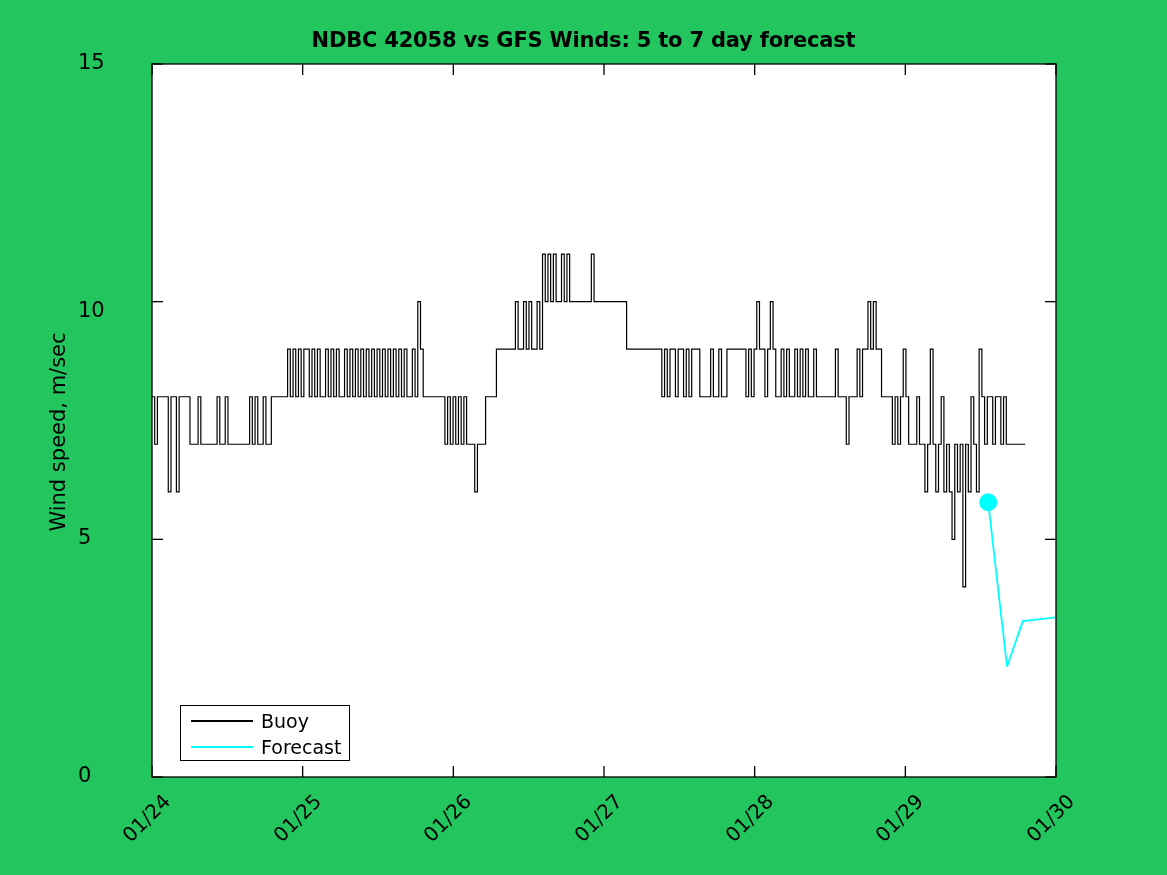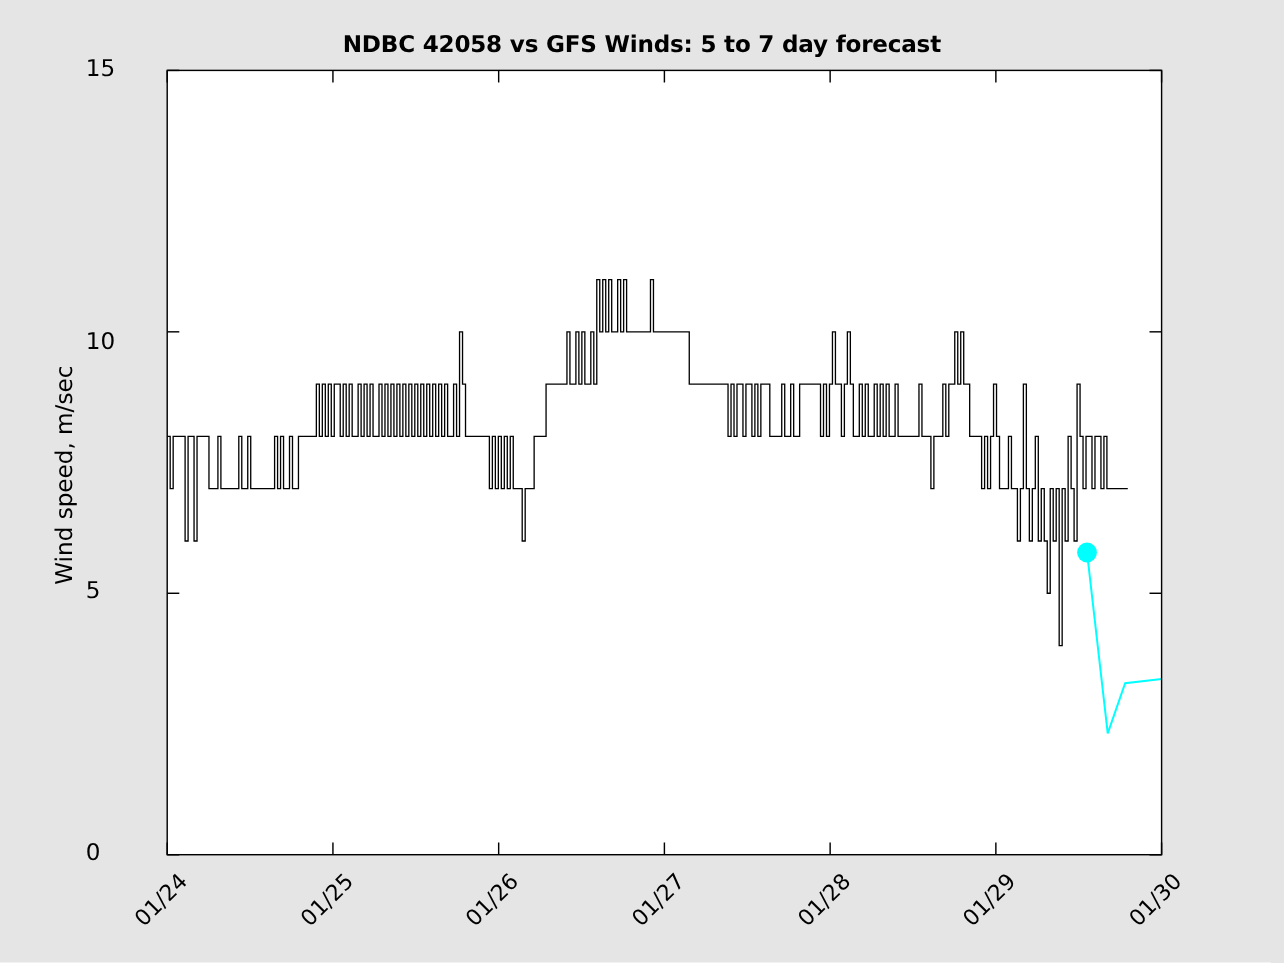--- a/index.html
+++ b/index.html
@@ -10,21 +10,21 @@
   body {
     width: 1167px;
     height: 875px;
     font-family: "DejaVu Sans", sans-serif;
     overflow: hidden;
   }
   #figure {
     position: relative;
     width: 1167px;
     height: 875px;
-    background: #e5e5e5;
+    background: #22c55e;
   }
   #chart-title {
     position: absolute;
     left: 0;
     top: 28px;
     width: 1167px;
     text-align: center;
     font-size: 21px;
     font-weight: bold;
     color: #000000;
@@ -149,14 +149,24 @@
       <div class="xtick-label" style="left: 242.667px; top: 789px; width: 66px;">01/25</div>
       <div class="xtick-label" style="left: 393.333px; top: 789px; width: 66px;">01/26</div>
       <div class="xtick-label" style="left: 544px; top: 789px; width: 66px;">01/27</div>
       <div class="xtick-label" style="left: 694.667px; top: 789px; width: 66px;">01/28</div>
       <div class="xtick-label" style="left: 845.333px; top: 789px; width: 66px;">01/29</div>
       <div class="xtick-label" style="left: 996px; top: 789px; width: 66px;">01/30</div>
     </div>
 
   <div id="ylabel">Wind speed, m/sec</div>
 
+  <div id="legend-box">
+    <div class="legend-row" style="top:1px;">
+      <div class="legend-swatch" style="background:#000000;"></div>
+      <div class="legend-text">Buoy</div>
+    </div>
+    <div class="legend-row" style="top:27px;">
+      <div class="legend-swatch" style="background:#00ffff;"></div>
+      <div class="legend-text">Forecast</div>
+    </div>
+  </div>
 
 </div>
 
 </body></html>

